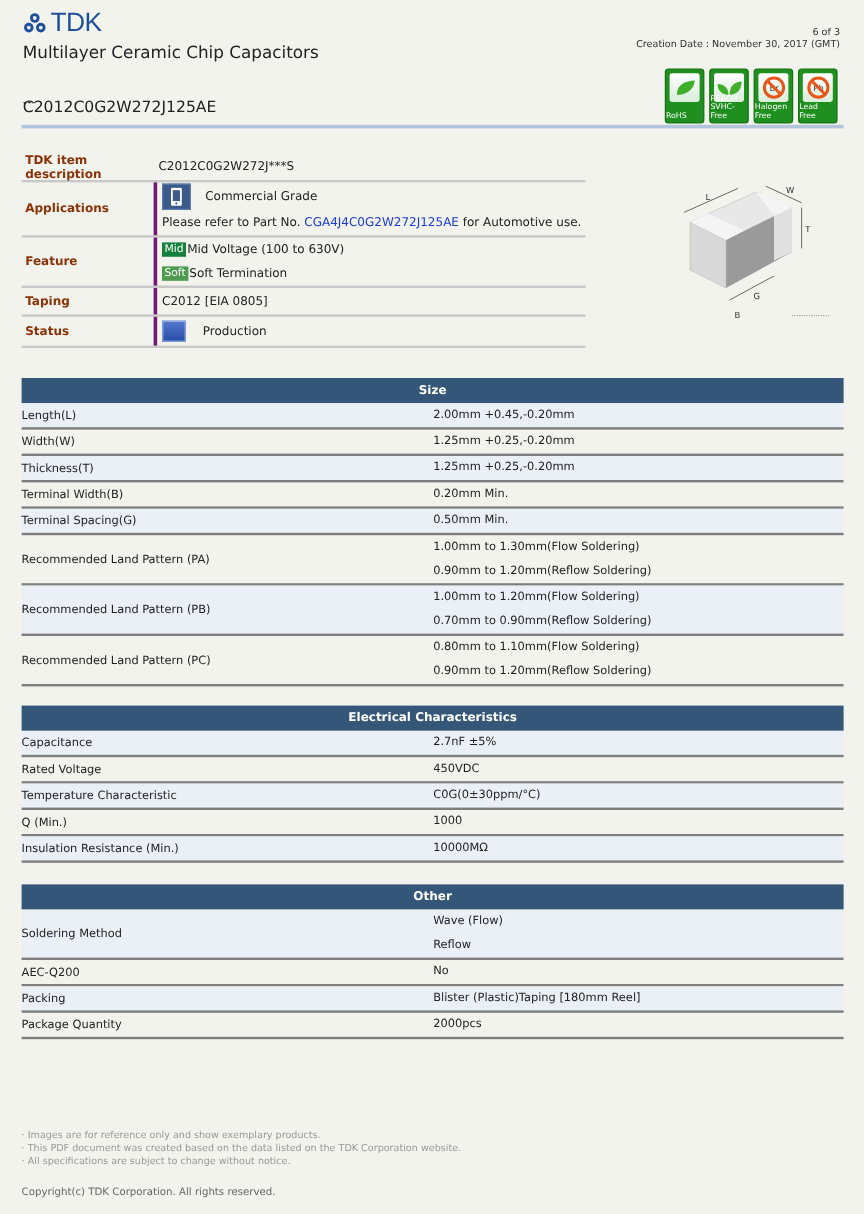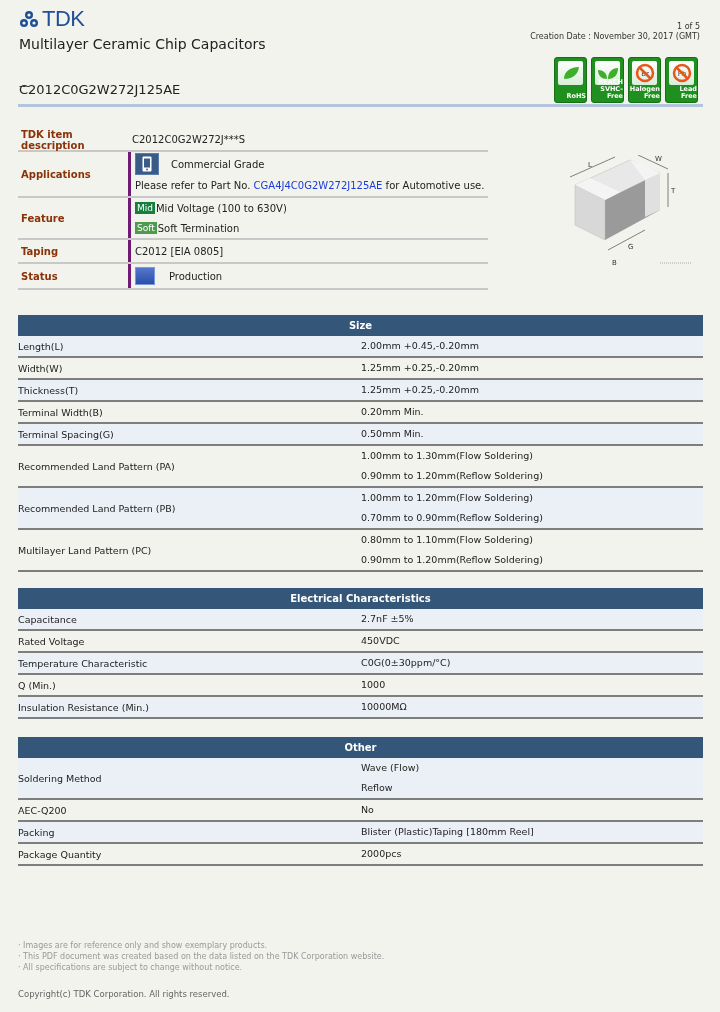--- a/index.html
+++ b/index.html
@@ -11,21 +11,21 @@
   .logo-text { font-family: "Liberation Sans", sans-serif; font-weight: normal; font-size: 22px; color: #1d4f9a; letter-spacing: -0.5px; line-height: 22px; }
   .product-family { position: absolute; left: 19px; top: 36px; font-size: 14px; color: #222; }
   .part-number { position: absolute; left: 19px; top: 66px; font-size: 13px; color: #222; margin-top: 16px; }
   .part-sub { position: absolute; left: 19px; top: 80px; font-size: 10px; color: #222; }
 
   .page-info { position: absolute; right: 20px; top: 22px; text-align: right; font-size: 8px; color: #333; line-height: 10px; }
 
   .badges { position: absolute; left: 554px; top: 57px; display: flex; gap: 4px; }
   .badge { width: 33px; height: 46px; background: #1f8f1f; border: 1px solid #157015; border-radius: 3px; position: relative; overflow: hidden; }
   .badge-top { position: absolute; left: 3px; top: 3px; width: 25px; height: 24px; background: linear-gradient(#ffffff, #d9eed9); border-radius: 2px; display: flex; align-items: center; justify-content: center; }
-  .badge-label { position: absolute; left: 0; right: 0; bottom: 2px; text-align: right; color: #fff; font-size: 6.5px; line-height: 7px; font-weight: bold; }
+  .badge-label { position: absolute; left: 0; right: 0; bottom: 2px; text-align: left; color: #fff; font-size: 6.5px; line-height: 7px; font-weight: normal; }
 
   .top-rule { position: absolute; left: 18px; top: 104px; width: 685px; height: 3px; background: #b3c5dd; }
 
   .info-table { position: absolute; left: 18px; top: 129px; width: 470px; }
   .info-row { display: flex; border-bottom: 2px solid #c8c8c8; }
   .info-label { width: 110px; color: #8a3208; font-weight: bold; font-size: 10px; display: flex; align-items: center; padding-left: 3px; }
   .info-value { flex: 1; padding-left: 4px; font-size: 10px; border-left: 3px solid #701a75; }
   .iv-line { display: flex; align-items: center; height: 20px; gap: 6px; }
   .app-icon { width: 24px; height: 22px; background: #3a5b88; border: 1px solid #5b7ba8; display: flex; align-items: center; justify-content: center; }
   .status-icon { width: 20px; height: 18px; background: linear-gradient(#5577cc, #2a4fa8); border: 1px solid #7799dd; }
@@ -62,21 +62,21 @@
       <circle cx="10" cy="10.5" r="1.4"></circle>
     </g>
   </svg>
   <span class="logo-text">TDK</span>
 </div>
 <div class="product-family">Multilayer Ceramic Chip Capacitors</div>
 <div class="part-number">C2012C0G2W272J125AE</div>
 <div class="part-sub">---</div>
 
 <div class="page-info">
-  <div>1 of 5</div>
+  <div>6 of 3</div>
   <div>Creation Date : November 30, 2017 (GMT)</div>
 </div>
 
 <div class="badges">
   <div class="badge">
     <div class="badge-top">
       <svg width="18" height="14" viewBox="0 0 18 14">
           <path d="M2 13 C2 5 9 1 17 1 C16 9 10 13 2 13 Z" fill="#3fae2a"></path>
         </svg>
     </div>
@@ -243,21 +243,21 @@
       </div>
     </div>
   <div class="spec-row alt">
       <div class="spec-key">Recommended Land Pattern (PB)</div>
       <div class="spec-val">
         <div class="sv-line">1.00mm to 1.20mm(Flow Soldering)</div>
         <div class="sv-line">0.70mm to 0.90mm(Reflow Soldering)</div>
       </div>
     </div>
   <div class="spec-row">
-      <div class="spec-key">Multilayer Land Pattern (PC)</div>
+      <div class="spec-key">Recommended Land Pattern (PC)</div>
       <div class="spec-val">
         <div class="sv-line">0.80mm to 1.10mm(Flow Soldering)</div>
         <div class="sv-line">0.90mm to 1.20mm(Reflow Soldering)</div>
       </div>
     </div>
 </div>
 
 <div class="spec" style="top:588px;">
   <div class="spec-head">Electrical Characteristics</div>
   <div class="spec-row alt">

